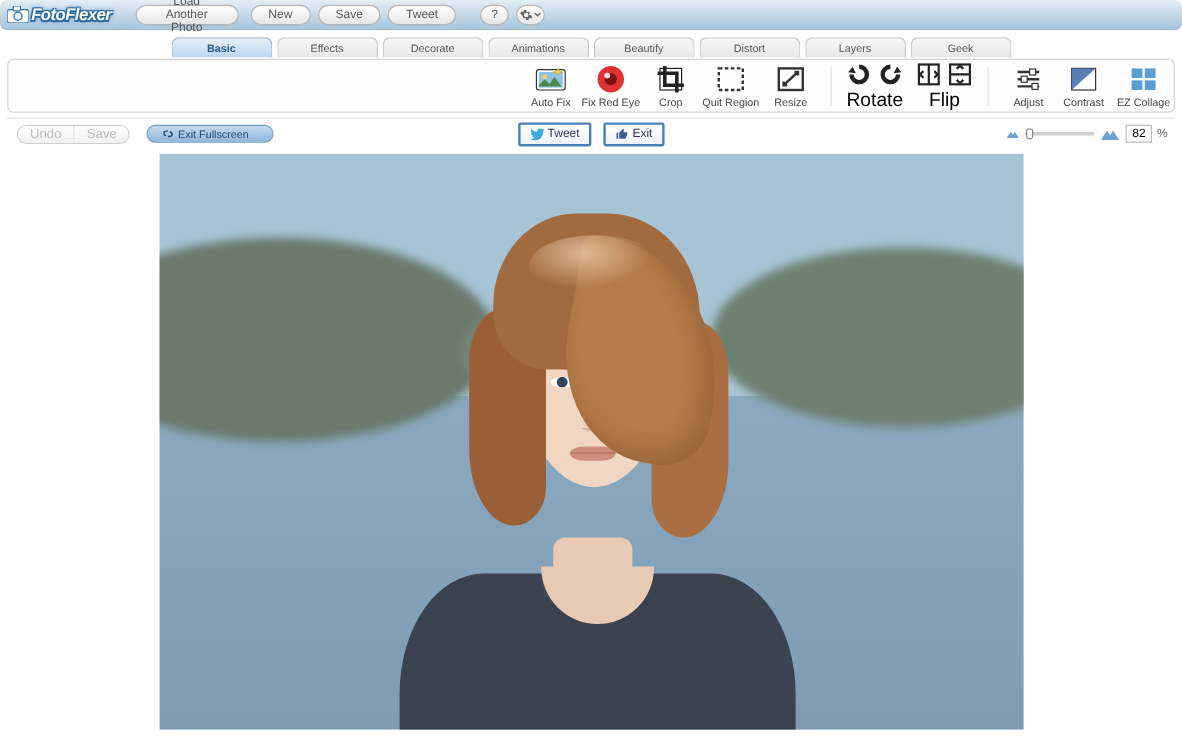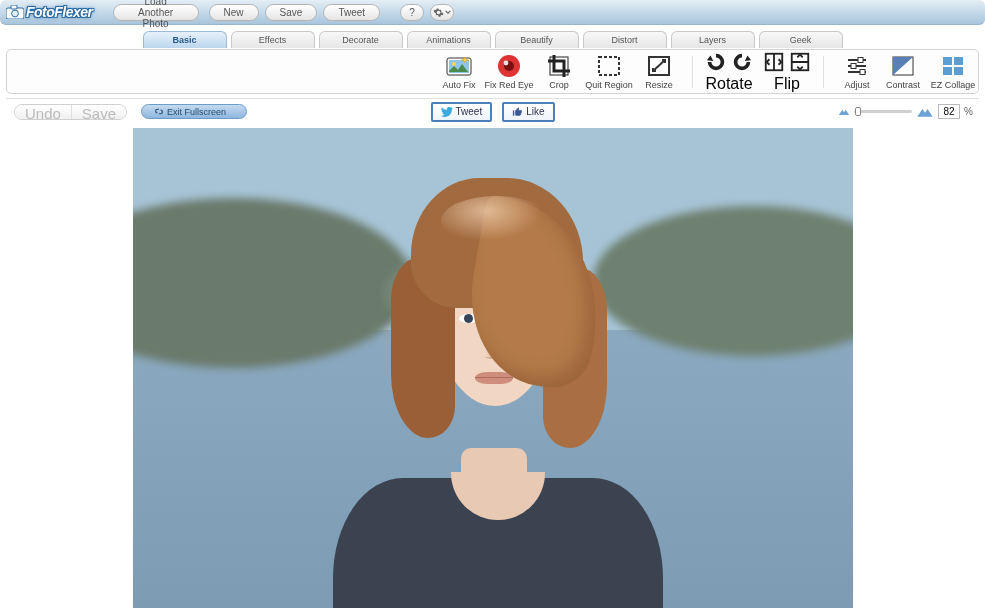--- a/index.html
+++ b/index.html
@@ -121,21 +121,21 @@
   }
   .ur-group {
     display: flex;
     border: 1px solid #d0d0d0;
     border-radius: 10px;
     height: 16px;
     overflow: hidden;
     margin-left: 8px;
   }
   .ur-btn {
-    font-size: 15px;
+    font-size: 11px;
     color: #bbb;
     background: linear-gradient(#fff, #f0f0f0);
     border: none;
     padding: 0 10px;
     cursor: pointer;
   }
   .ur-btn + .ur-btn { border-left: 1px solid #e0e0e0; }
   .exit-btn {
     margin-left: 14px;
     height: 15px;
@@ -444,21 +444,21 @@
     <div class="socbtn">
       <svg width="12" height="10" viewBox="0 0 24 20">
           <path fill="#3aa9e0" d="M24 2.3a10 10 0 01-2.8.8A4.9 4.9 0 0023.3.4a9.8 9.8 0 01-3.1 1.2A4.9 4.9 0 0011.8 6 14 14 0 011.7.9 4.9 4.9 0 003.2 7.5 4.9 4.9 0 011 6.9v.1A4.9 4.9 0 005 11.8a5 5 0 01-2.2.1 4.9 4.9 0 004.6 3.4A9.9 9.9 0 010 17.5 14 14 0 007.6 20c9 0 14-7.5 14-14v-.6A10 10 0 0024 2.3z"></path>
         </svg>
       <span>Tweet</span>
     </div>
     <div class="socbtn">
       <svg width="11" height="11" viewBox="0 0 24 24">
           <path fill="#3b5998" d="M2 21h3V10H2v11zm20-10c0-1.1-.9-2-2-2h-5.3l.8-3.8V5c0-.4-.2-.8-.4-1.1L14 3l-6.6 6.6c-.3.3-.4.7-.4 1.1V19c0 1.1.9 2 2 2h8c.8 0 1.5-.5 1.8-1.2l2.6-6.1c.1-.2.1-.4.1-.7v-2z"></path>
         </svg>
-      <span>Like</span>
+      <span>Exit</span>
     </div>
   </div>
 
   <div class="zoombox">
     <span class="zoom-mtn-sm">
         <svg width="12" height="9" viewBox="0 0 14 10">
           <path d="M1 9l4-6 2 3 2-3 4 6z" fill="#6da3d4"></path>
         </svg>
       </span>
     <div class="zoom-slider">

